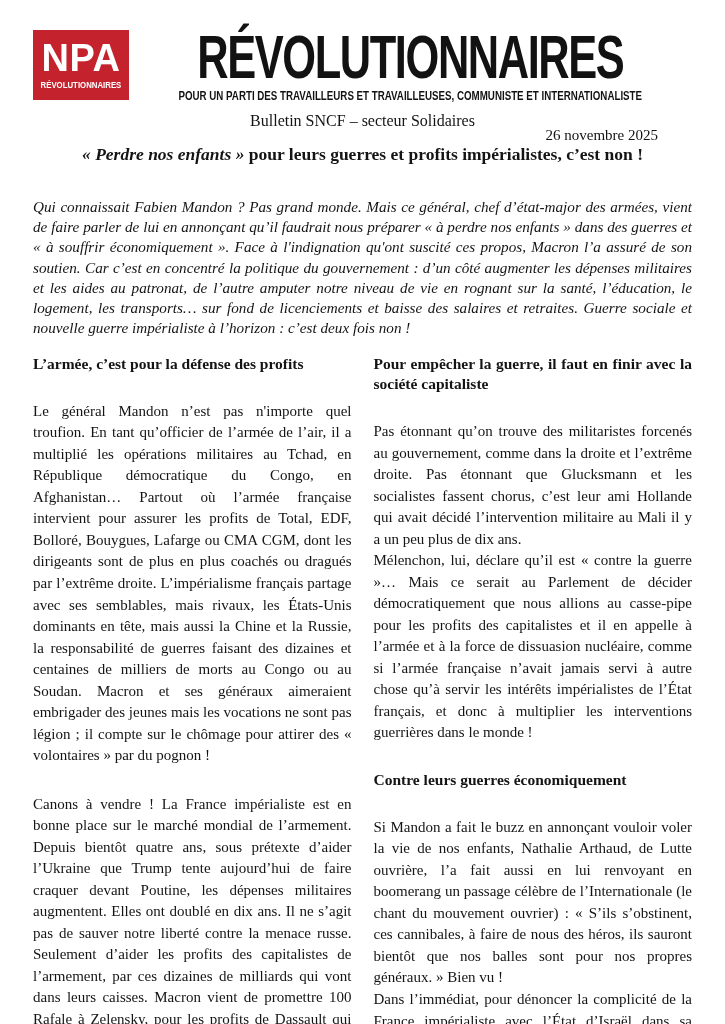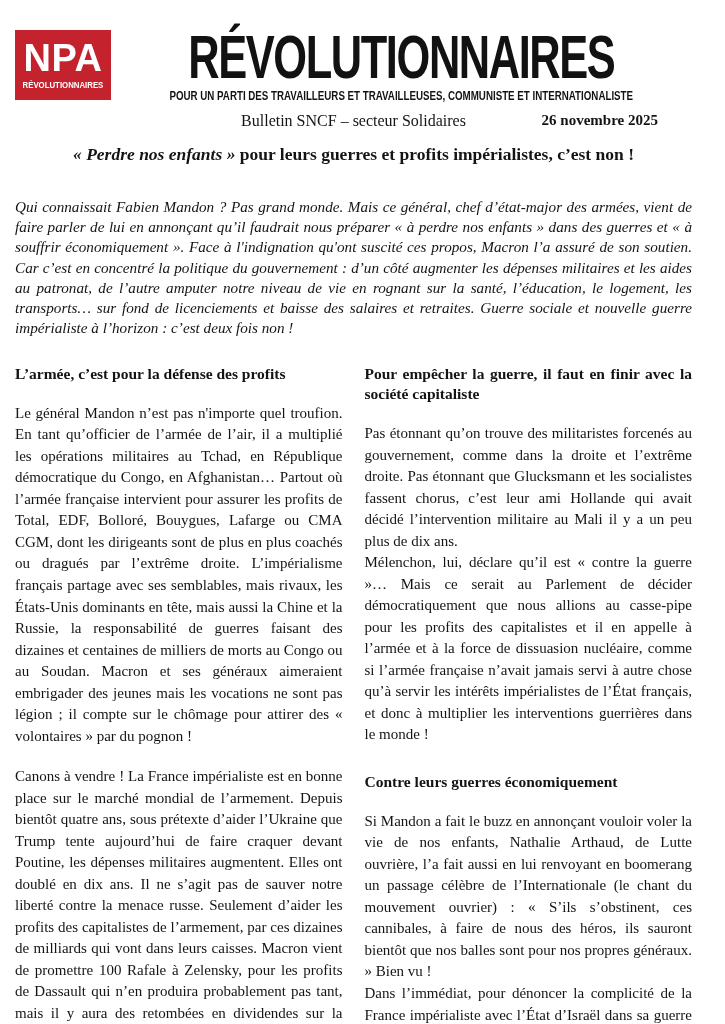--- a/index.html
+++ b/index.html
@@ -8,21 +8,21 @@
     height: 1024px;
     background: #ffffff;
     color: #141414;
     font-family: "Liberation Serif", serif;
     overflow: hidden;
   }
   .page {
     box-sizing: border-box;
     width: 725px;
     height: 880px;
-    padding: 26px 33px 20px 15px;
+    padding: 26px 33px 20px 33px;
   }
 
   
   .masthead { display: flex; align-items: flex-start; }
   .logo {
     width: 96px;
     height: 70px;
     background: #c4232e;
     color: #ffffff;
     display: flex;
@@ -77,23 +77,22 @@
   .bulletin-row {
     position: relative;
     text-align: center;
     margin-top: 9px;
     font-size: 16px;
   }
   .bulletin-label { display: inline-block; }
   .bulletin-date {
     position: absolute;
     right: 34px;
-    top: 0;
+    top: 15px;
     font-size: 15px;
-    font-weight: bold;
   }
 
   
   .headline {
     text-align: center;
     font-weight: bold;
     font-size: 17.5px;
     margin-top: 14px;
     line-height: 1.2;
   }
@@ -115,28 +114,28 @@
     margin-top: 14px;
   }
   .col { flex: 1 1 0; min-width: 0; }
   .section-heading {
     font-weight: bold;
     font-size: 15.5px;
     line-height: 1.3;
     text-align: justify;
     margin: 26px 0 0 0;
   }
-  .section-heading.first { margin-top: 10px; }
+  .section-heading.first { margin-top: 0; }
   .section-body p {
     text-align: justify;
     font-size: 15px;
     line-height: 1.435;
     margin: 0;
   }
-  .section-body p.lead { margin-top: 19px; }
+  .section-body p.lead { margin-top: 27px; }
 </style>
 </head>
 <body>
 
 <div class="page">
 
   <header class="masthead">
     <div class="logo">
       <div class="logo-npa">NPA</div>
       <div class="logo-sub">RÉVOLUTIONNAIRES</div>

